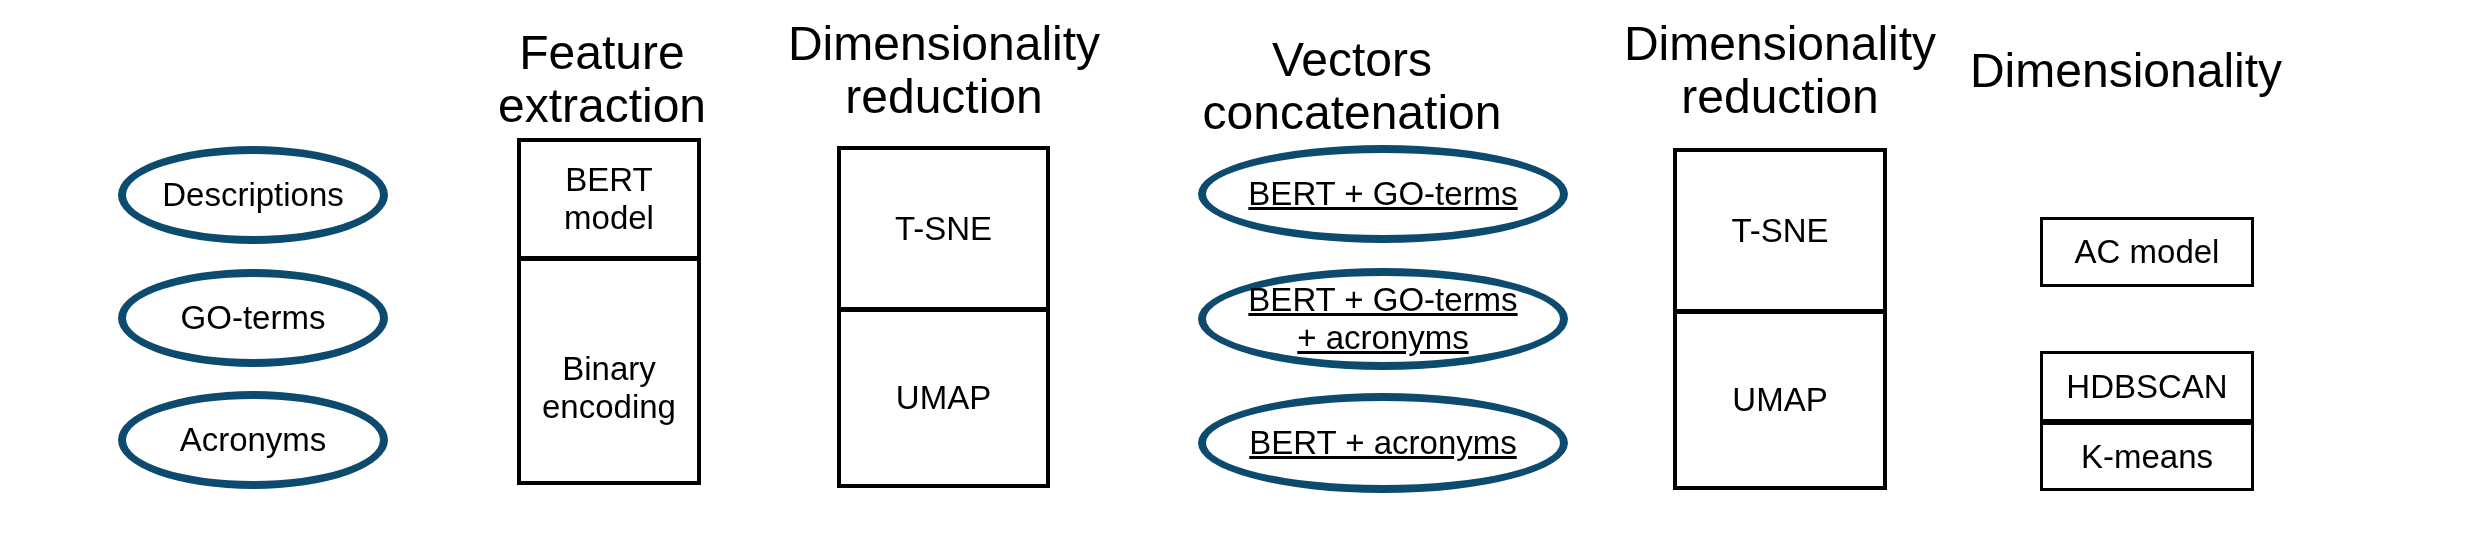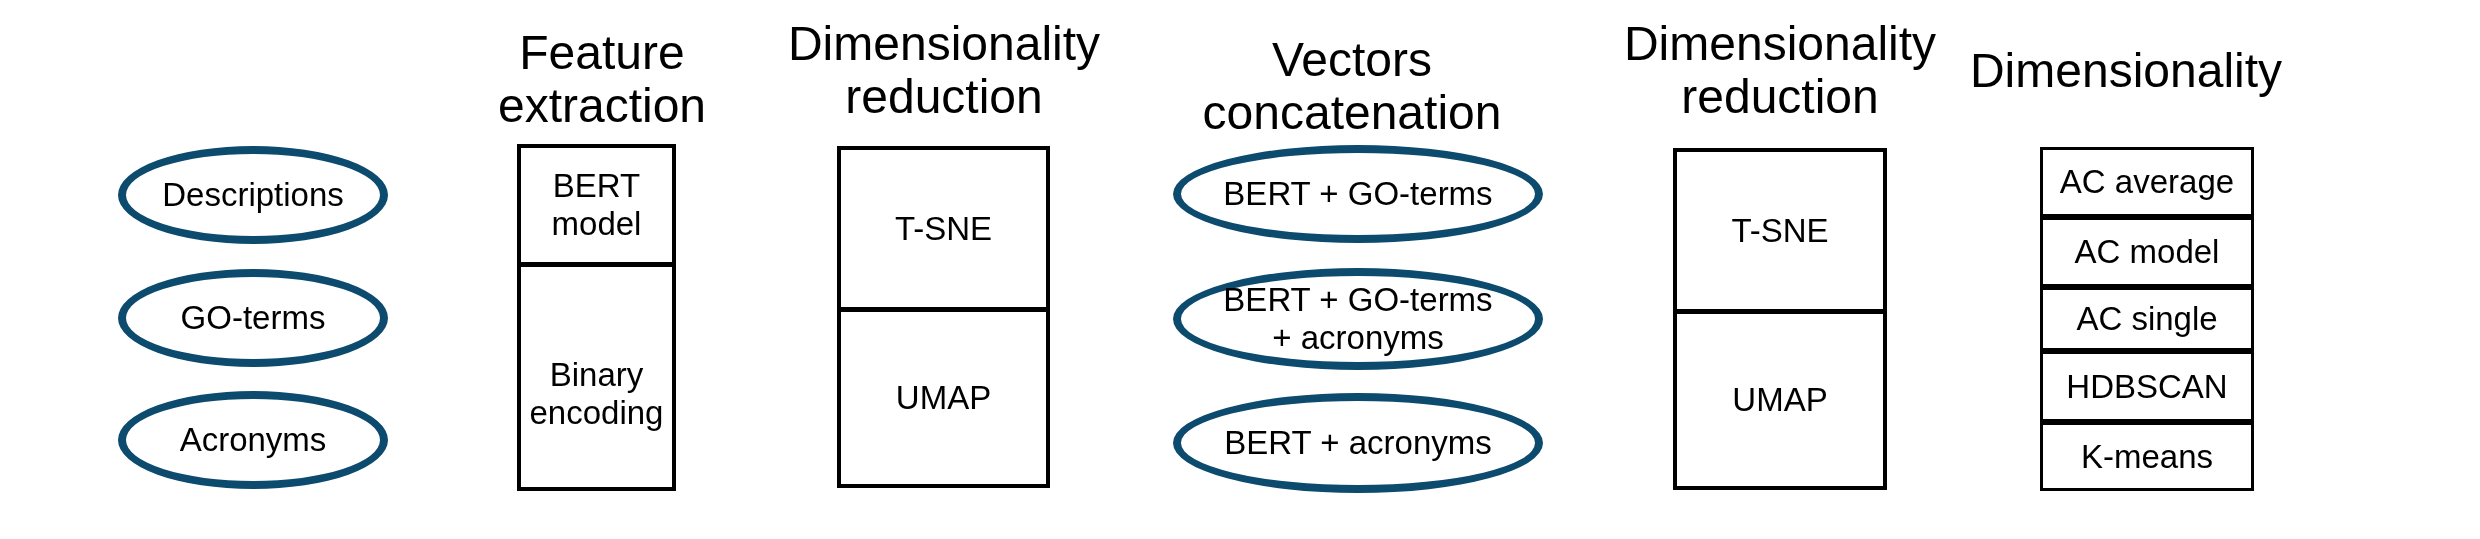--- a/index.html
+++ b/index.html
@@ -74,27 +74,27 @@
   #t5 { left: 1610px; top: 17px; width: 340px; }
   #t6 { left: 1926px; top: 44px; width: 400px; }
 
   
   .e-col1 { left: 118px; width: 270px; height: 98px; }
   #c1e1 { top: 146px; }
   #c1e2 { top: 269px; }
   #c1e3 { top: 391px; }
 
   
-  .e-col4 { left: 1173px; width: 370px; }
+  .e-col4 { left: 1198px; width: 370px; text-decoration: underline; }
   #c4e1 { top: 145px; height: 98px; }
   #c4e2 { top: 268px; height: 102px; }
   #c4e3 { top: 393px; height: 100px; }
 
   
-  #box-fe  { left: 517px;  top: 144px; width: 159px; height: 347px; gap: 34px; }
+  #box-fe  { left: 517px;  top: 138px; width: 184px; height: 347px; gap: 34px; }
   #box-fe .sec-top { height: 119px; }
   #box-dr1 { left: 837px;  top: 146px; width: 213px; height: 342px; }
   #box-dr1 .sec-top { height: 162px; }
   #box-dr2 { left: 1673px; top: 148px; width: 214px; height: 342px; }
   #box-dr2 .sec-top { height: 162px; }
 
   
   #cell1 { top: 147px; height: 70px; }
   #cell2 { top: 217px; height: 70px; }
   #cell3 { top: 287px; height: 64px; }
@@ -153,28 +153,22 @@
 
   <div class="splitbox" id="box-dr2">
     <div class="sec sec-top">
       <span class="label">T-SNE</span>
     </div>
     <div class="sec sec-bottom">
       <span class="label">UMAP</span>
     </div>
   </div>
 
-  <div class="cell" id="cell1">
-    <span class="label">AC average</span>
-  </div>
   <div class="cell" id="cell2">
     <span class="label">AC model</span>
-  </div>
-  <div class="cell" id="cell3">
-    <span class="label">AC single</span>
   </div>
   <div class="cell" id="cell4">
     <span class="label">HDBSCAN</span>
   </div>
   <div class="cell" id="cell5">
     <span class="label">K-means</span>
   </div>
 
 </div>
 

